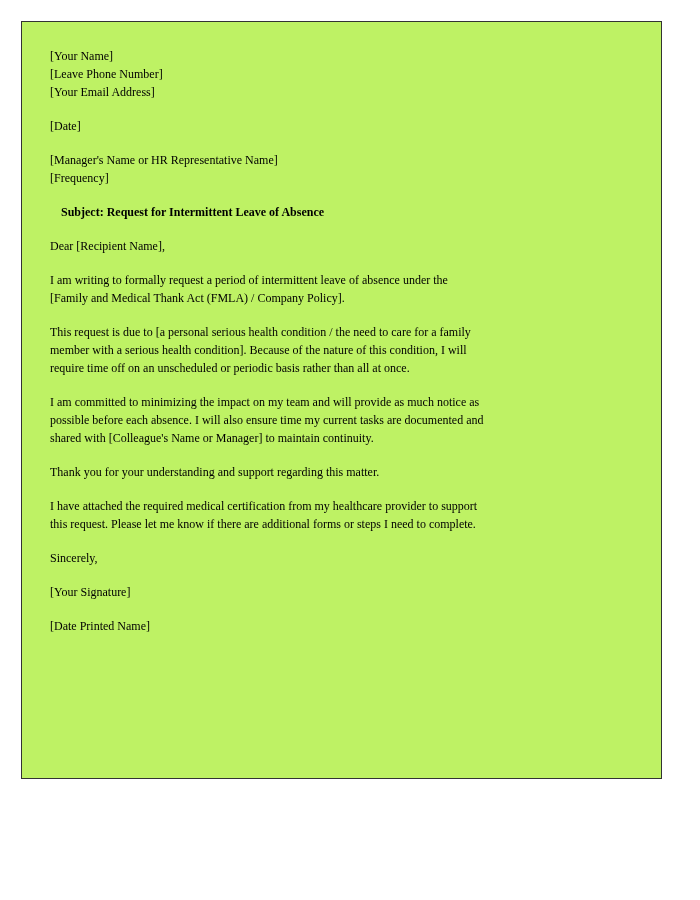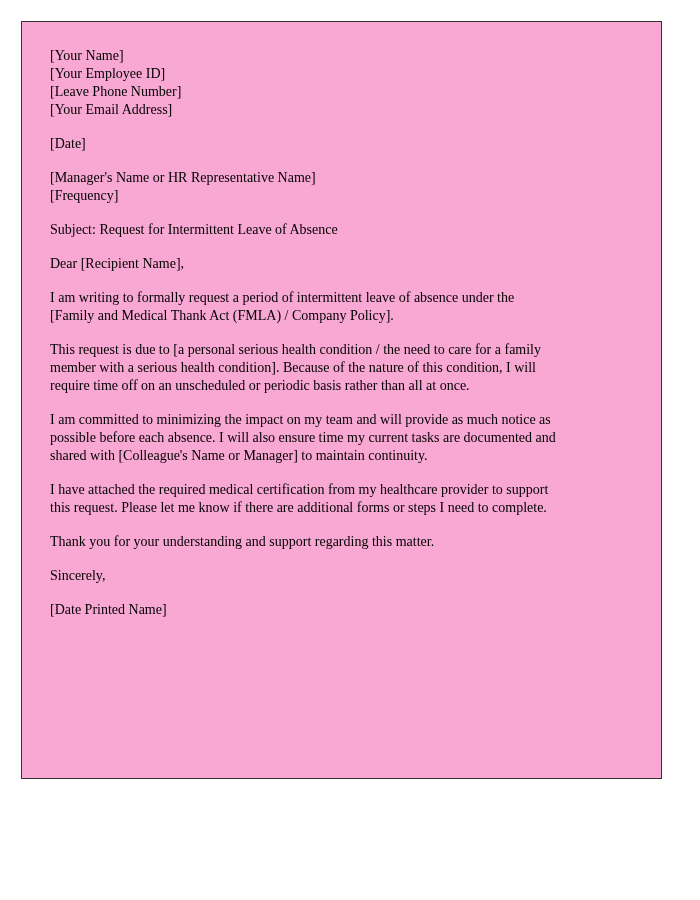--- a/index.html
+++ b/index.html
@@ -15,47 +15,47 @@
     color: #000000;
   }
   .letter {
     position: absolute;
     left: 21px;
     top: 21px;
     width: 641px;
     height: 758px;
     box-sizing: border-box;
     border: 1.5px solid #333333;
-    background: #f9a8d4;
+    background: #bef264;
     padding: 25px 16px 0 28px;
-    font-size: 14px;
+    font-size: 12px;
     line-height: 18px;
   }
   .block {
     margin: 0 0 16px 0;
   }
   .line {
     white-space: nowrap;
   }
   .para {
     margin: 0 0 16px 0;
     white-space: pre-line;
   }
   .subject {
-    font-weight: normal;
+    font-weight: bold;
+    margin-left: 11px;
   }
 </style>
 </head>
 <body>
 
 <div class="letter">
 
   <div class="block">
     <div class="line">[Your Name]</div>
-    <div class="line">[Your Employee ID]</div>
     <div class="line">[Leave Phone Number]</div>
     <div class="line">[Your Email Address]</div>
   </div>
 
   <div class="block line">[Date]</div>
 
   <div class="block">
     <div class="line">[Manager's Name or HR Representative Name]</div>
     <div class="line">[Frequency]</div>
   </div>
@@ -65,22 +65,23 @@
   <div class="block">Dear [Recipient Name],</div>
 
   <p class="para">I am writing to formally request a period of intermittent leave of absence under the
 [Family and Medical Thank Act (FMLA) / Company Policy].</p>
   <p class="para">This request is due to [a personal serious health condition / the need to care for a family
 member with a serious health condition]. Because of the nature of this condition, I will
 require time off on an unscheduled or periodic basis rather than all at once.</p>
   <p class="para">I am committed to minimizing the impact on my team and will provide as much notice as
 possible before each absence. I will also ensure time my current tasks are documented and
 shared with [Colleague's Name or Manager] to maintain continuity.</p>
+  <p class="para">Thank you for your understanding and support regarding this matter.</p>
   <p class="para">I have attached the required medical certification from my healthcare provider to support
 this request. Please let me know if there are additional forms or steps I need to complete.</p>
-  <p class="para">Thank you for your understanding and support regarding this matter.</p>
 
   <div class="block">Sincerely,</div>
 
+  <div class="block">[Your Signature]</div>
 
   <div class="block">[Date Printed Name]</div>
 
 </div>
 
 </body></html>

